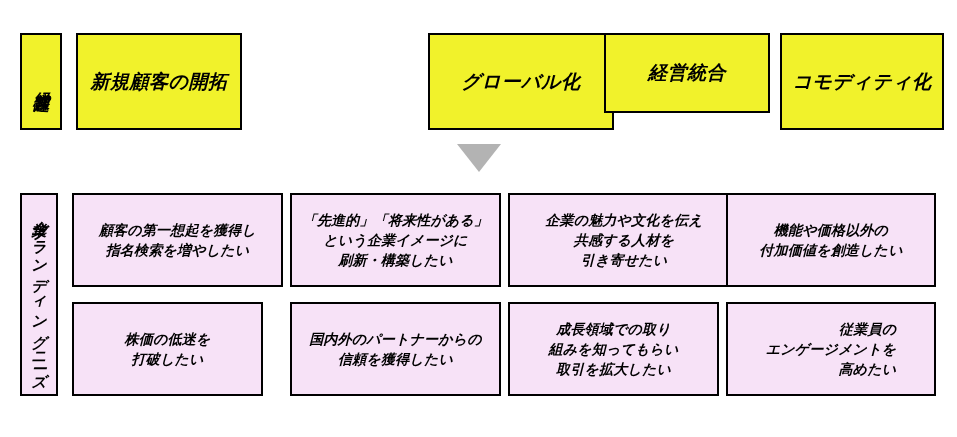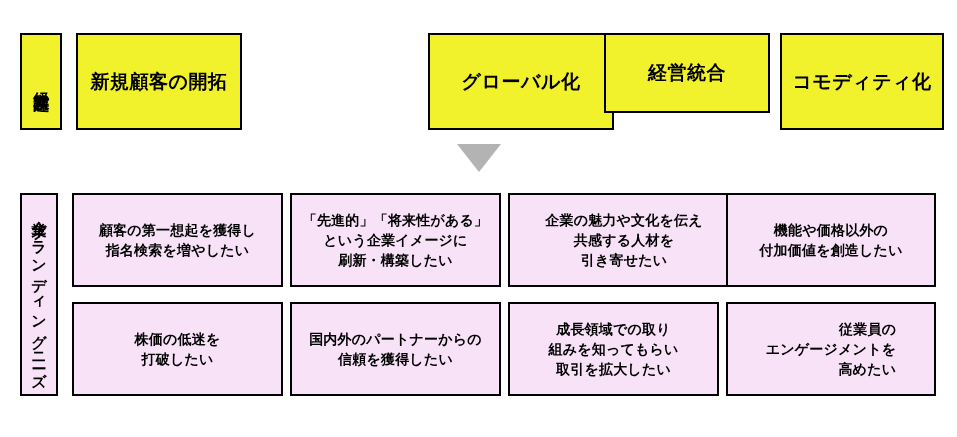--- a/index.html
+++ b/index.html
@@ -27,20 +27,21 @@
     position: absolute;
     box-sizing: border-box;
     display: flex;
     align-items: center;
     justify-content: center;
     text-align: center;
     border: 2px solid #000000;
     font-weight: bold;
     line-height: 1.32;
     white-space: pre-line;
+    font-style: italic;
   }
 
   
   .row-issues {
     position: absolute;
     left: 0;
     top: 33px;
     width: 957px;
     height: 97px;
   }
@@ -128,21 +129,21 @@
 という企業イメージに
 刷新・構築したい</div>
 
     <div class="box box-pink" style="left:508px; top:0; width:232px; height:94px;">企業の魅力や文化を伝え
 共感する人材を
 引き寄せたい</div>
 
     <div class="box box-pink" style="left:726px; top:0; width:210px; height:94px;">機能や価格以外の
 付加価値を創造したい</div>
 
-    <div class="box box-pink" style="left:72px; top:109px; width:211px; height:94px;">株価の低迷を
+    <div class="box box-pink" style="left:72px; top:109px; width:191px; height:94px;">株価の低迷を
 打破したい</div>
 
     <div class="box box-pink" style="left:290px; top:109px; width:211px; height:94px;">国内外のパートナーからの
 信頼を獲得したい</div>
 
     <div class="box box-pink" style="left:508px; top:109px; width:211px; height:94px;">成長領域での取り
 組みを知ってもらい
 取引を拡大したい</div>
 
     <div class="box box-pink" style="left:726px; top:109px; width:210px; height:94px;text-align:right;">従業員の

